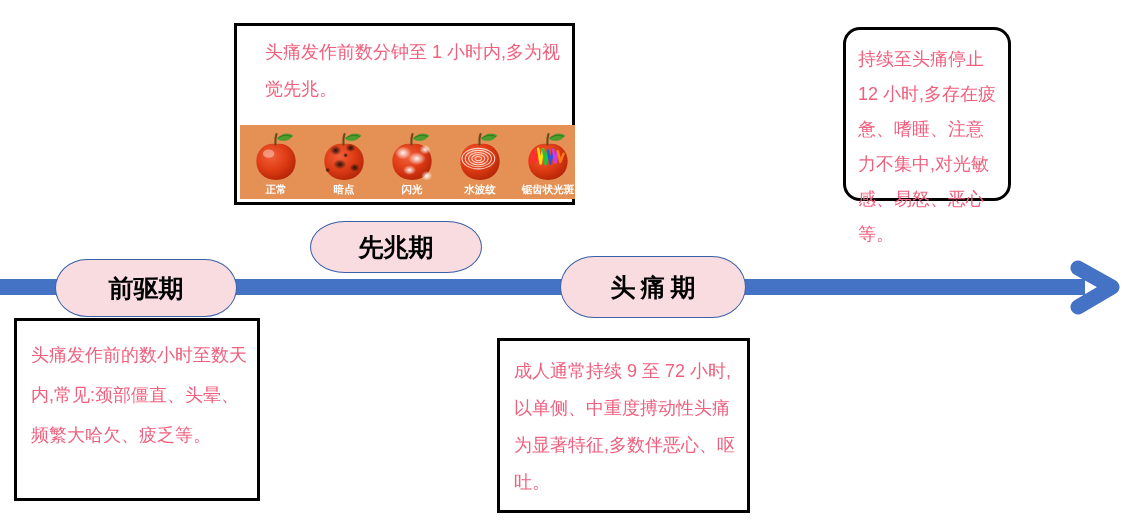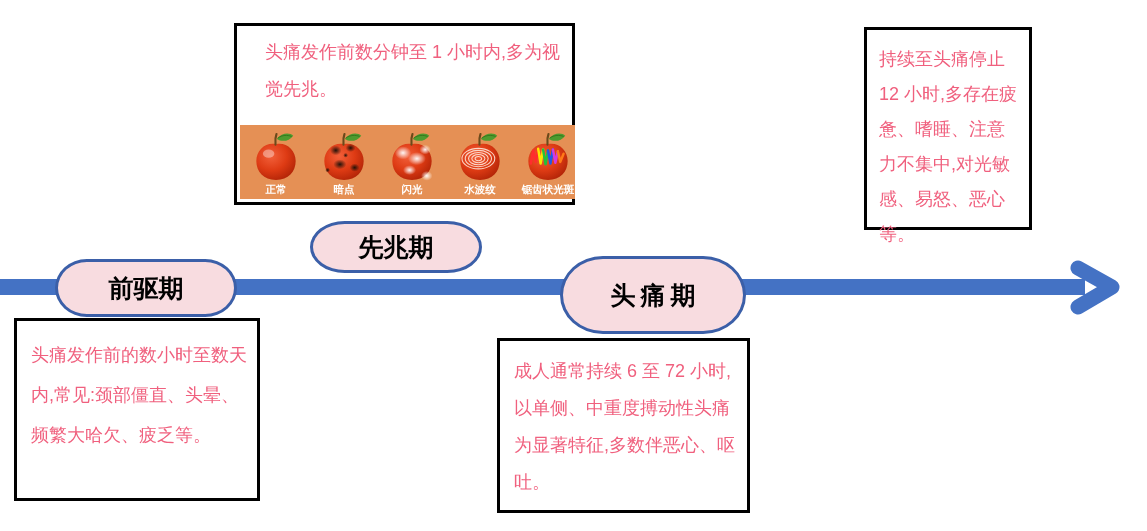--- a/index.html
+++ b/index.html
@@ -23,54 +23,54 @@
   .timeline-arrow{
     position:absolute;
     left:1068px; top:258px;
     width:62px; height:60px;
   }
 
   
   .pill{
     position:absolute;
     background:#F8DCE0;
-    border:3px solid #0c4a6e;
+    border:1px solid #0c4a6e;
     border-radius:44px/40px;
     box-sizing:border-box;
     display:flex;align-items:center;justify-content:center;
     color:#000000;
     font-family:"Liberation Serif","DejaVu Serif",serif;
     font-weight:700;
     font-size:25px;
     z-index:4;
   }
   .pill.sp{letter-spacing:5px;text-indent:5px;}
 
   #pill-prodrome{left:55px;  top:259px; width:182px; height:58px;}
   #pill-aura    {left:310px; top:221px; width:172px; height:52px; border-radius:40px/30px;}
-  #pill-headache{left:560px; top:256px; width:186px; height:78px;}
+  #pill-headache{left:560px; top:256px; width:186px; height:62px;}
   #pill-recovery{left:869px; top:253px; width:192px; height:62px;}
 
   
   .note{
     position:absolute;
     background:#ffffff;
     border:3px solid #000000;
     box-sizing:border-box;
     color:#F0607E;
     font-family:"Liberation Sans","DejaVu Sans",sans-serif;
     font-size:18px;
     line-height:37px;
     z-index:6;
   }
   .note .txt{display:block;padding:10px 12px 0 14px;}
 
   #note-aura     {left:234px; top:23px;  width:341px; height:182px; padding:0;}
   #note-aura .txt{padding:8px 10px 0 28px;}
-  #note-recovery {left:864px; top:27px;  width:168px; height:203px;}
+  #note-recovery {left:843px; top:27px;  width:168px; height:174px;border-radius:17px;}
   #note-recovery .txt{padding:12px 8px 0 12px; line-height:35px;}
   #note-prodrome {left:14px;  top:318px; width:246px; height:183px;}
   #note-prodrome .txt{padding:14px 10px 0 14px; line-height:40px;}
   #note-headache {left:497px; top:338px; width:253px; height:175px;}
   #note-headache .txt{padding:12px 10px 0 14px; line-height:37px;}
 
   
   .aura-figure{
     position:absolute;
     left:3px; bottom:3px;
@@ -194,16 +194,16 @@
 
   <div class="note" id="note-recovery" style="color: rgb(240, 96, 126); border-color: rgb(0, 0, 0);">
     <span class="txt">持续至头痛停止 12 小时,多存在疲惫、嗜睡、注意力不集中,对光敏感、易怒、恶心等。</span>
   </div>
 
   <div class="note" id="note-prodrome" style="color: rgb(240, 96, 126); border-color: rgb(0, 0, 0);">
     <span class="txt">头痛发作前的数小时至数天内,常见:颈部僵直、头晕、频繁大哈欠、疲乏等。</span>
   </div>
 
   <div class="note" id="note-headache" style="color: rgb(240, 96, 126); border-color: rgb(0, 0, 0);">
-    <span class="txt">成人通常持续 6 至 72 小时,以单侧、中重度搏动性头痛为显著特征,多数伴恶心、呕吐。</span>
+    <span class="txt">成人通常持续 9 至 72 小时,以单侧、中重度搏动性头痛为显著特征,多数伴恶心、呕吐。</span>
   </div>
 
 </div>
 
 </body></html>

